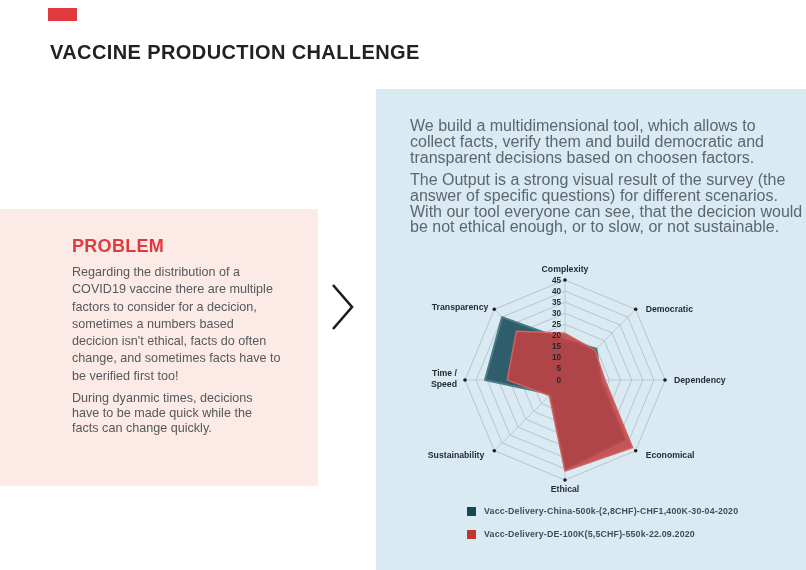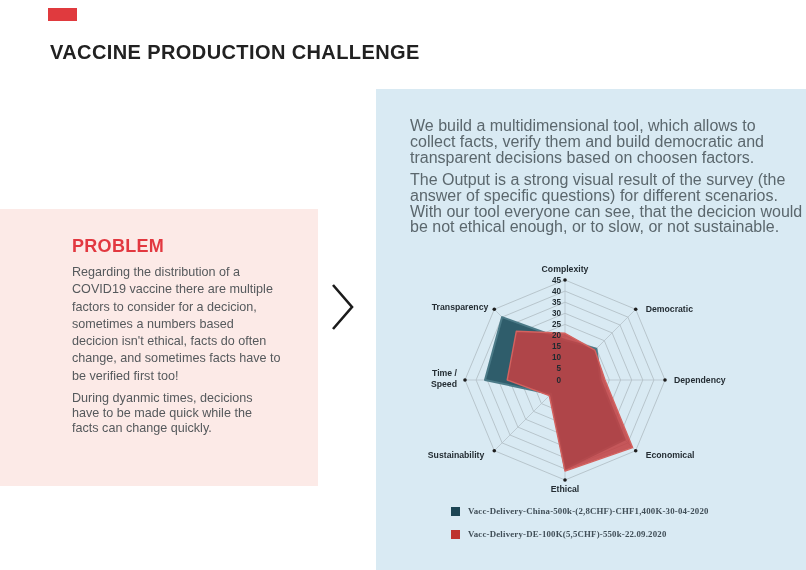--- a/index.html
+++ b/index.html
@@ -32,21 +32,21 @@
     background:#d9eaf3;box-sizing:border-box;padding:22px 0 0 34px;
   }
   .solution-panel h2{
     margin:0;font-size:18px;line-height:21px;font-weight:700;letter-spacing:.4px;color:#1d1d1d;
   }
   .solution-panel p{
     margin:7px 0 0 0;white-space:pre-line;color:#5b676d;font-size:16px;line-height:15.9px;
   }
   .solution-panel p + p{margin-top:6px;}
   #radar-svg{position:absolute;left:0;top:0;width:430px;height:481px;pointer-events:none;}
-  .legend{position:absolute;left:75px;top:416px;font-family:Liberation Serif, serif;}
+  .legend{position:absolute;left:91px;top:416px;}
   .legend-row{display:flex;align-items:center;height:12px;margin-bottom:11px;}
   .legend-swatch{width:9px;height:9px;margin-right:8px;flex:0 0 auto;}
   .legend-label{
     font-size:8.8px;font-weight:700;letter-spacing:.2px;color:#404e57;white-space:nowrap;
   }
 </style>
 </head>
 <body>
 
 <div class="slide">

